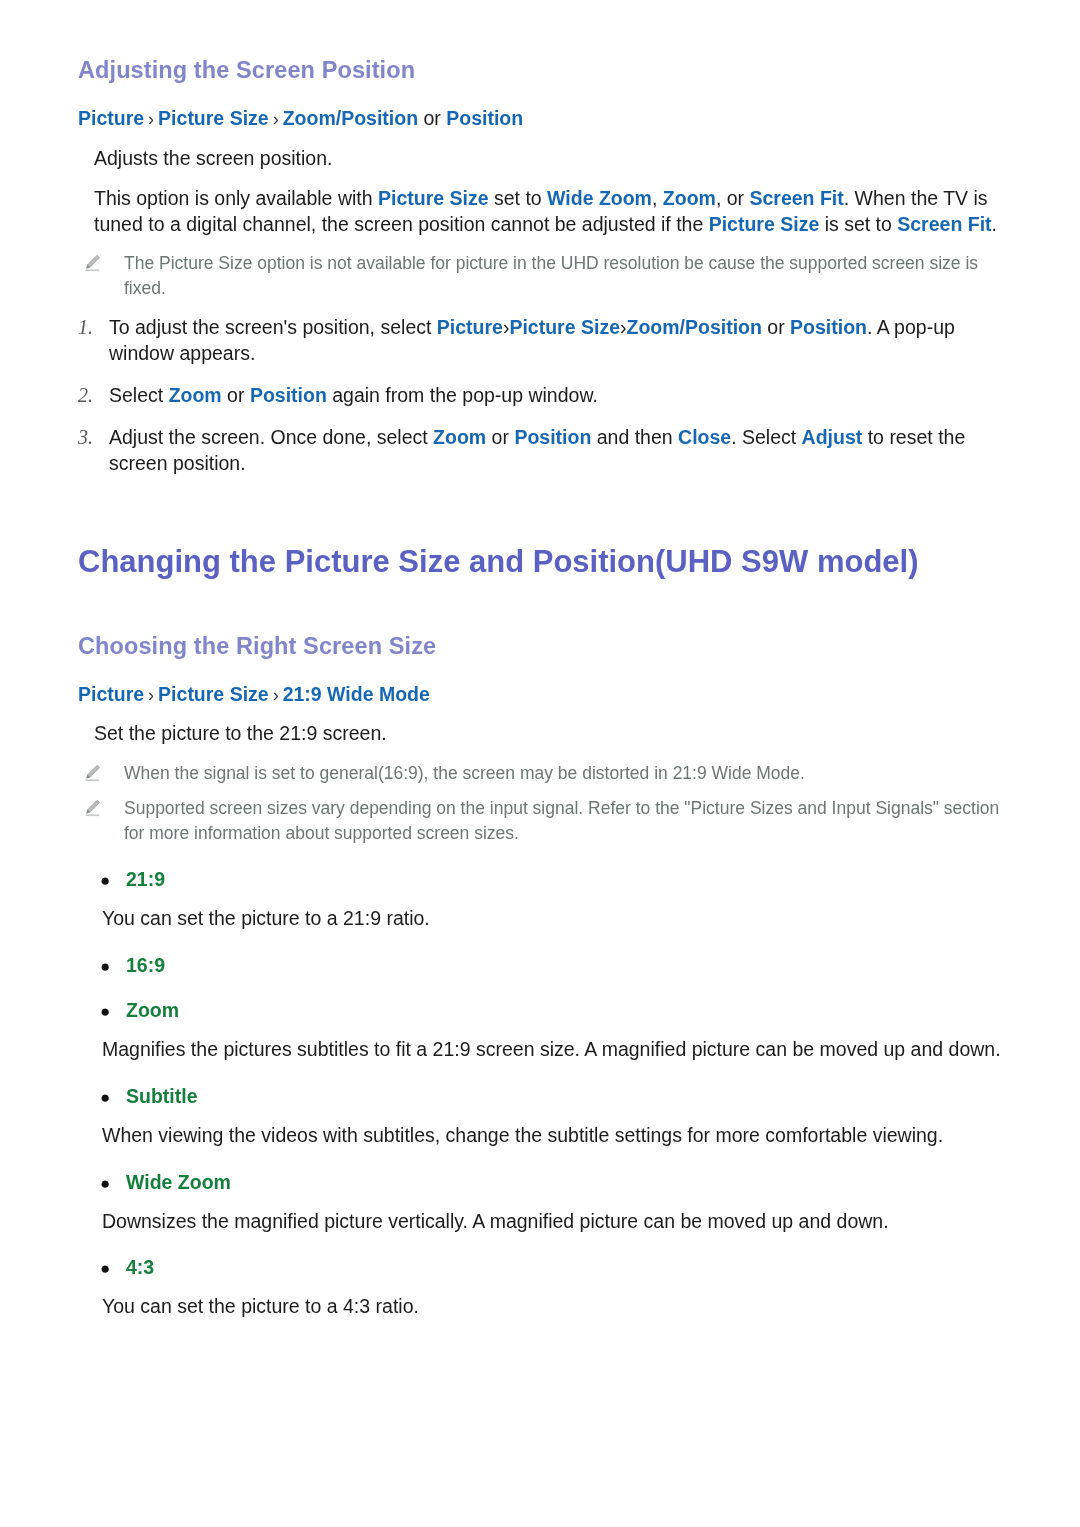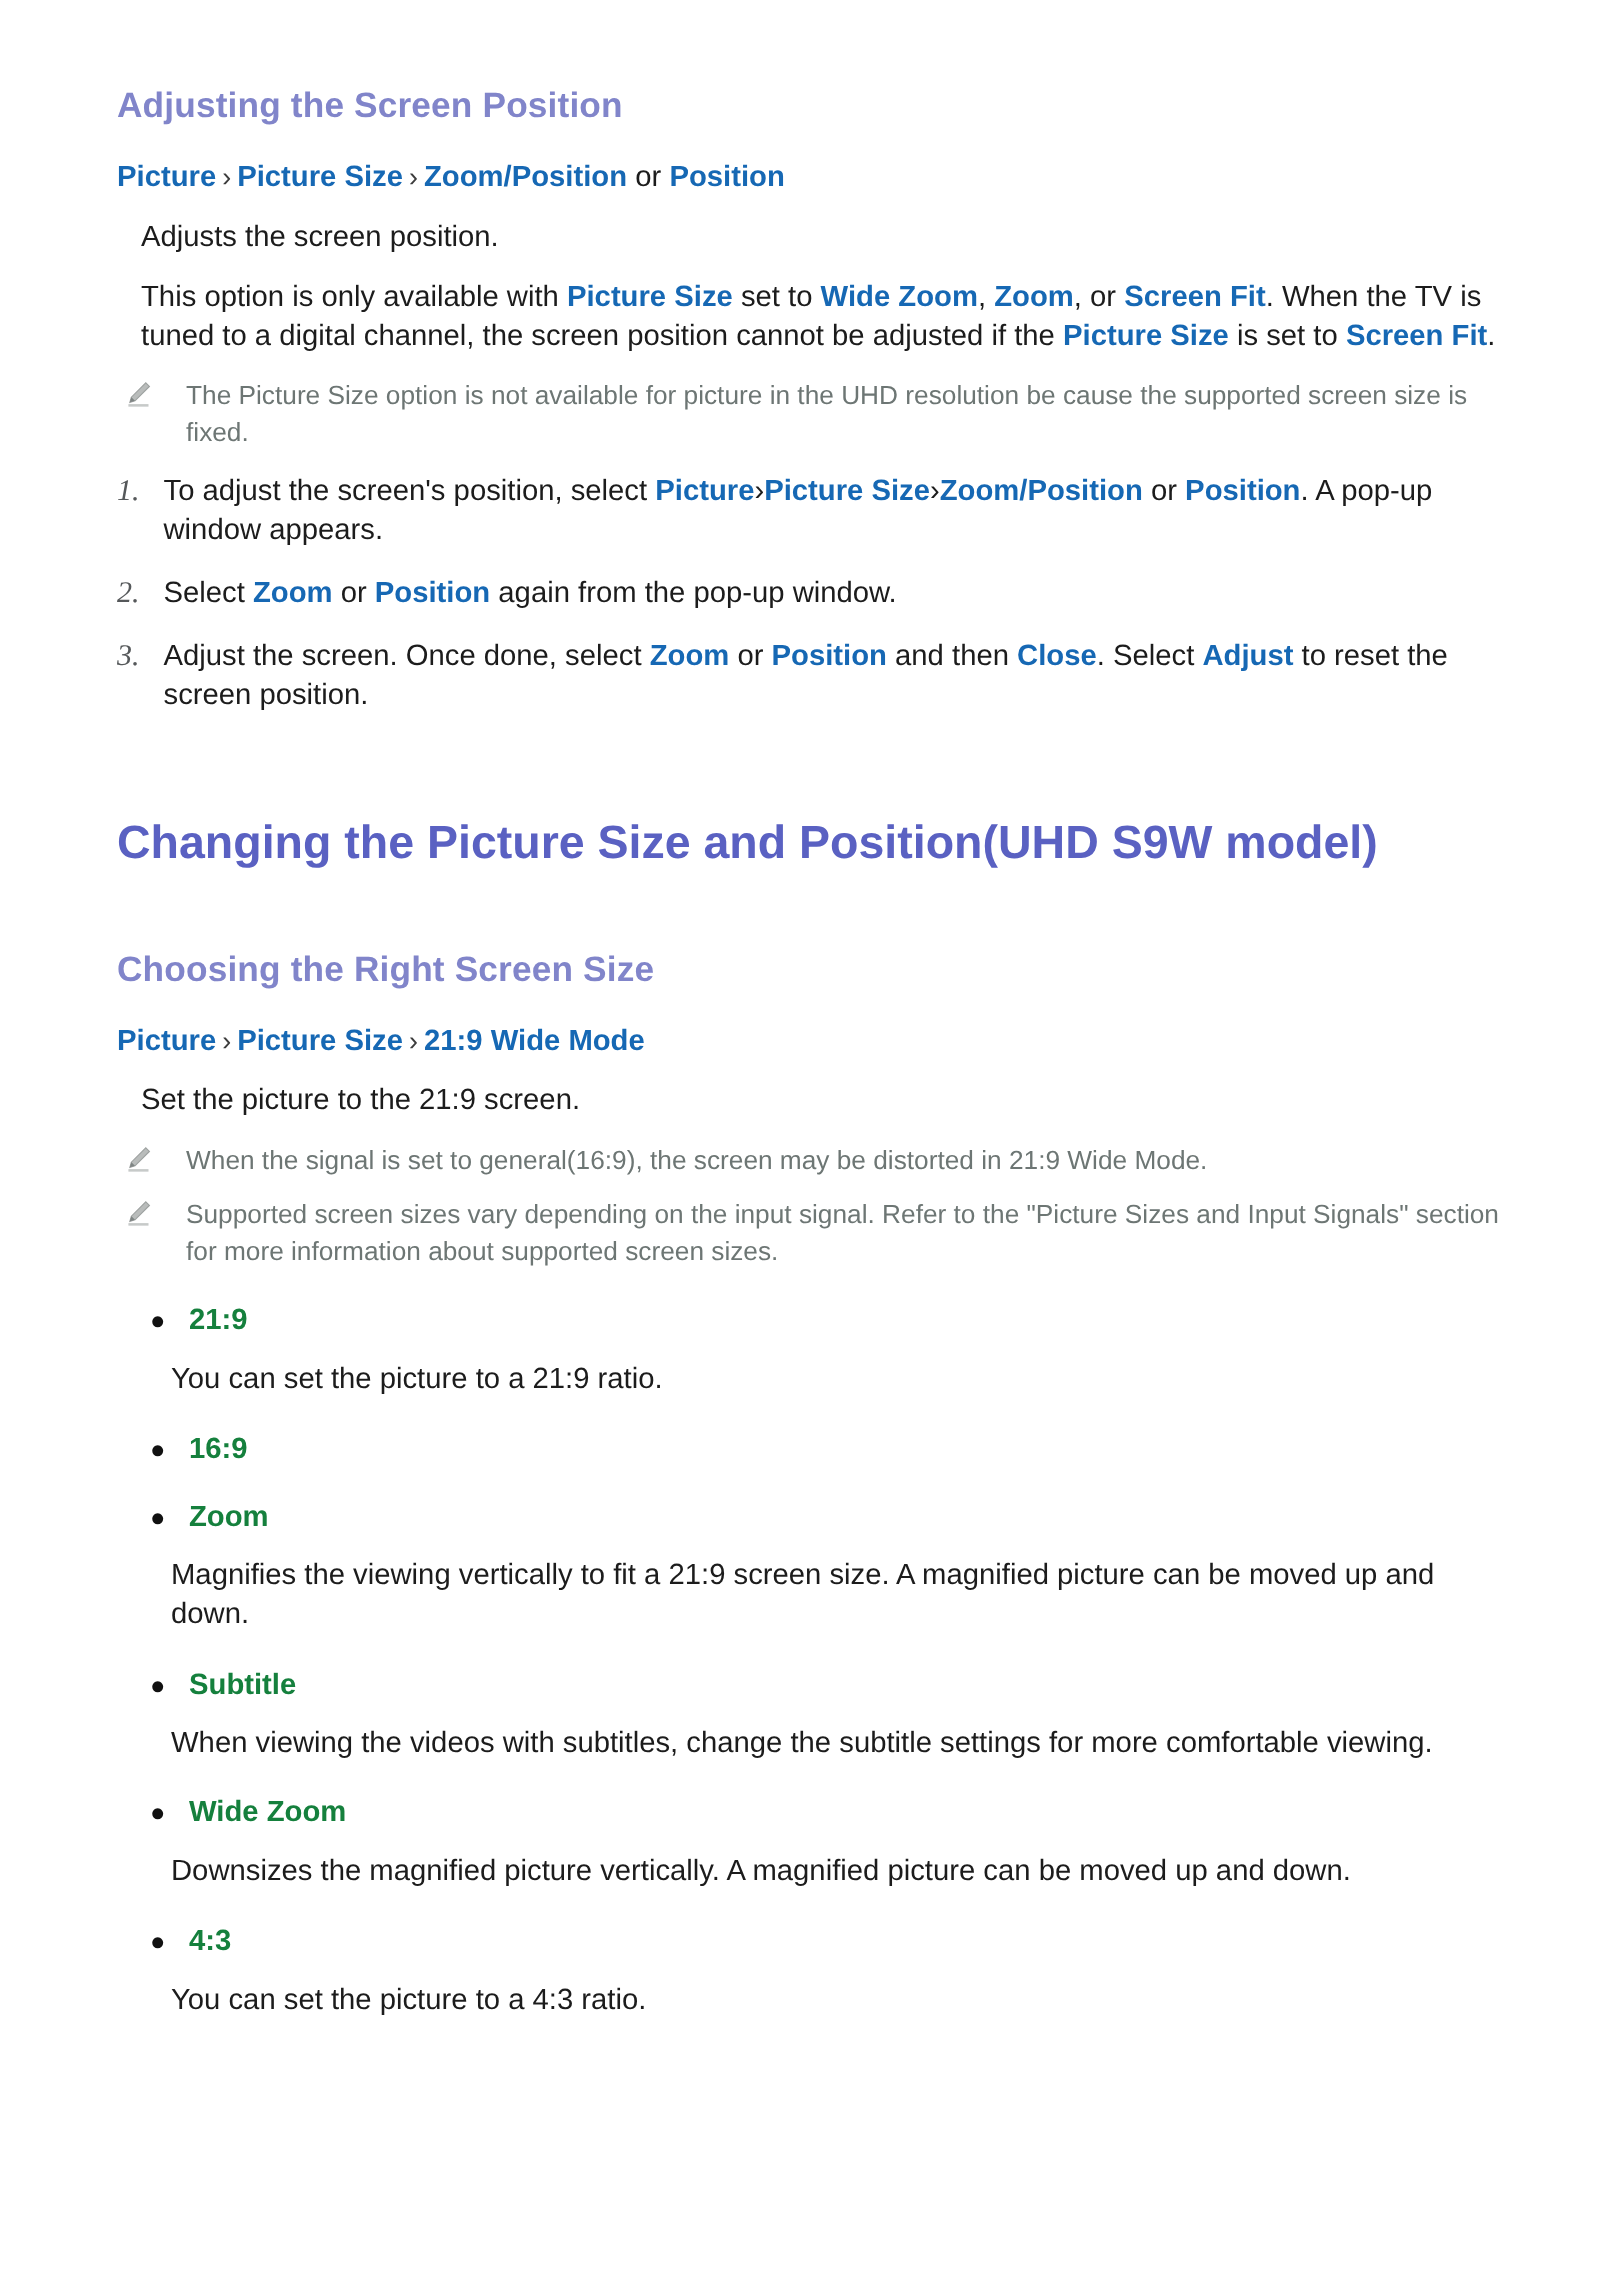--- a/index.html
+++ b/index.html
@@ -143,21 +143,21 @@
   }
   .opt-head .opt-label {
     font-size: 19.5px;
     font-weight: bold;
     color: #15803d;
   }
   .opt-body {
     font-size: 19.5px;
     line-height: 1.33;
     color: #1c1c1c;
-    margin: 15px 0 0 36px;
+    margin: 15px 0 0 24px;
   }
 
   .spacer-lg { height: 50px; }
 </style>
 </head>
 <body>
 
 <div class="page">
   <div class="content">
 
@@ -248,21 +248,21 @@
         <span class="dot">●</span>
         <span class="opt-label">16:9</span>
       </div>
     </div>
 
     <div class="opt">
       <div class="opt-head">
         <span class="dot">●</span>
         <span class="opt-label">Zoom</span>
       </div>
-      <div class="opt-body">Magnifies the viewing vertically to fit a 21:9 screen size. A magnified picture can be moved up and down.</div>
+      <div class="opt-body">Magnifies the pictures subtitles to fit a 21:9 screen size. A magnified picture can be moved up and down.</div>
     </div>
 
     <div class="opt">
       <div class="opt-head">
         <span class="dot">●</span>
         <span class="opt-label">Subtitle</span>
       </div>
       <div class="opt-body">When viewing the videos with subtitles, change the subtitle settings for more comfortable viewing.</div>
     </div>
 

